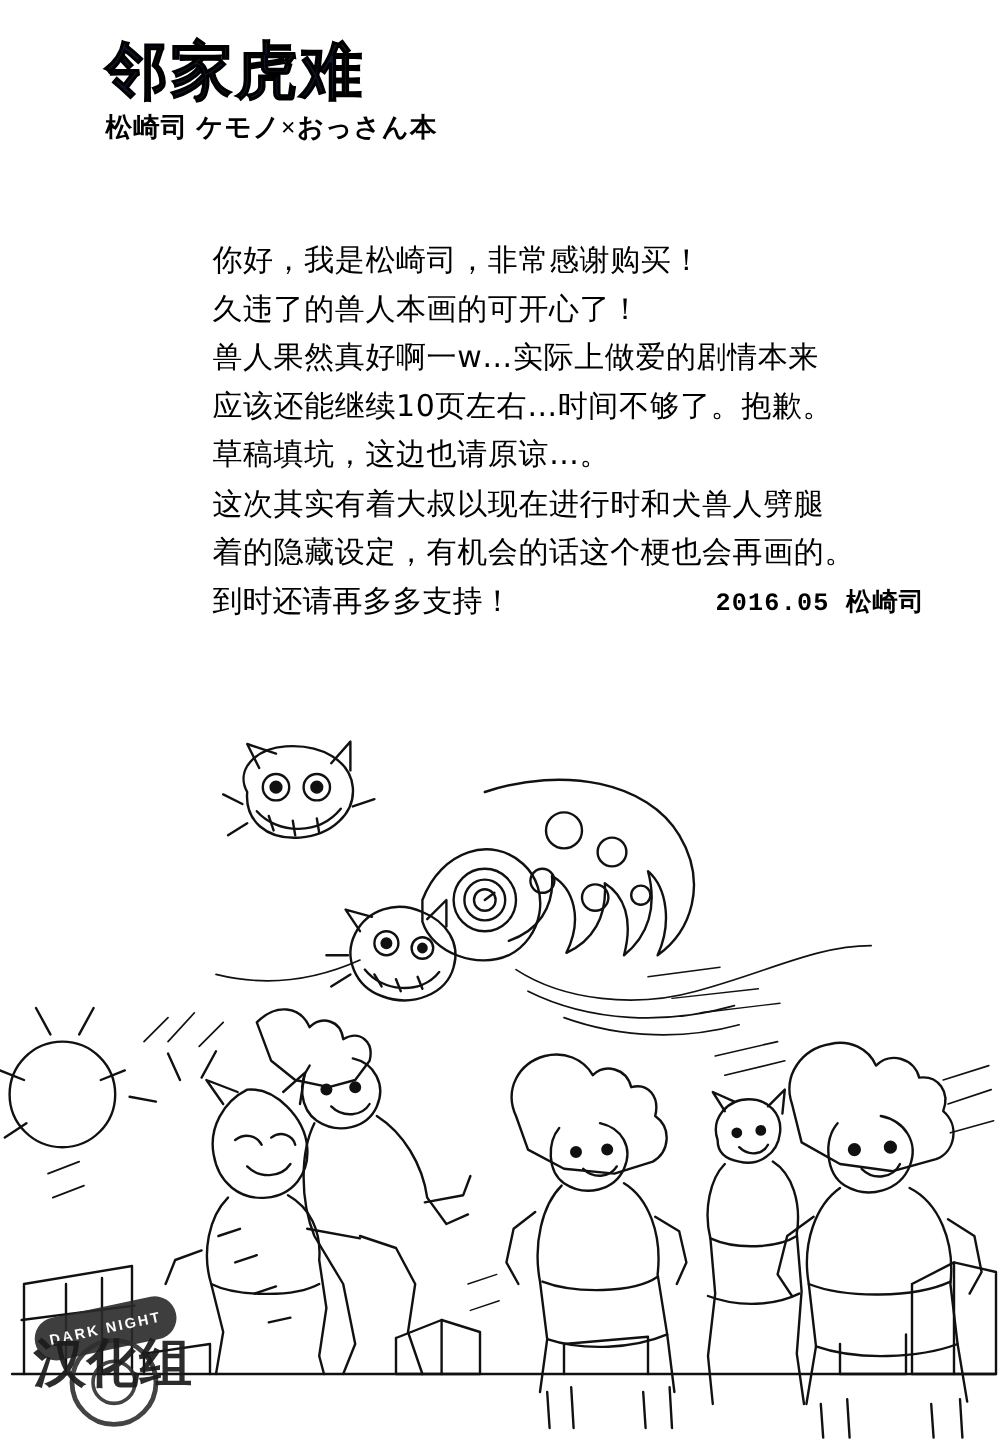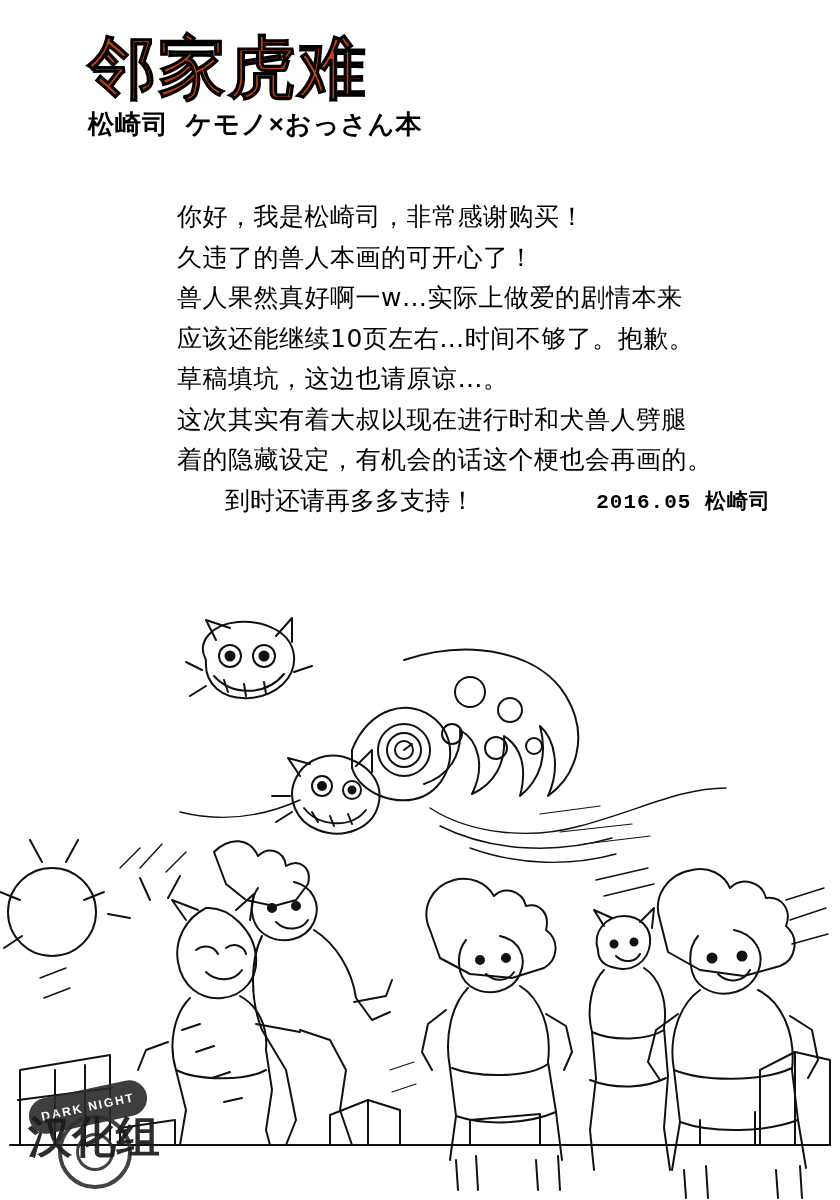--- a/index.html
+++ b/index.html
@@ -19,32 +19,32 @@
 
   
   .title-block {
     position: absolute;
     left: 88px;
     top: 36px;
     width: 440px;
   }
   .main-title {
     font-family: "DejaVu Sans", sans-serif;
-    font-size: 68px;
+    font-size: 52px;
     font-weight: bold;
     line-height: 0.95;
     letter-spacing: 2px;
-    color: #c2410c;
+    color: #0f172a;
     -webkit-text-stroke: 1px #000;
     white-space: nowrap;
   }
   .subtitle {
     margin-top: 6px;
-    font-family: Liberation Mono, monospace;
-    font-size: 26px;
+    font-family: Liberation Serif, serif;
+    font-size: 22px;
     font-weight: bold;
     letter-spacing: 1px;
     white-space: nowrap;
   }
 
   
   .afterword {
     position: absolute;
     left: 177px;
     top: 200px;
@@ -54,21 +54,20 @@
     margin: 0 0 6px 0;
     font-family: "DejaVu Sans", sans-serif;
     font-size: 25px;
     line-height: 1.38;
     letter-spacing: 0.5px;
     white-space: nowrap;
   }
   .signature-row {
     position: relative;
     height: 34px;
-    margin-left: 48px;
   }
   .signature-row .last-line {
     position: absolute;
     left: 0;
     top: 0;
     font-family: "DejaVu Sans", sans-serif;
     font-size: 25px;
     line-height: 1.38;
     white-space: nowrap;
   }

